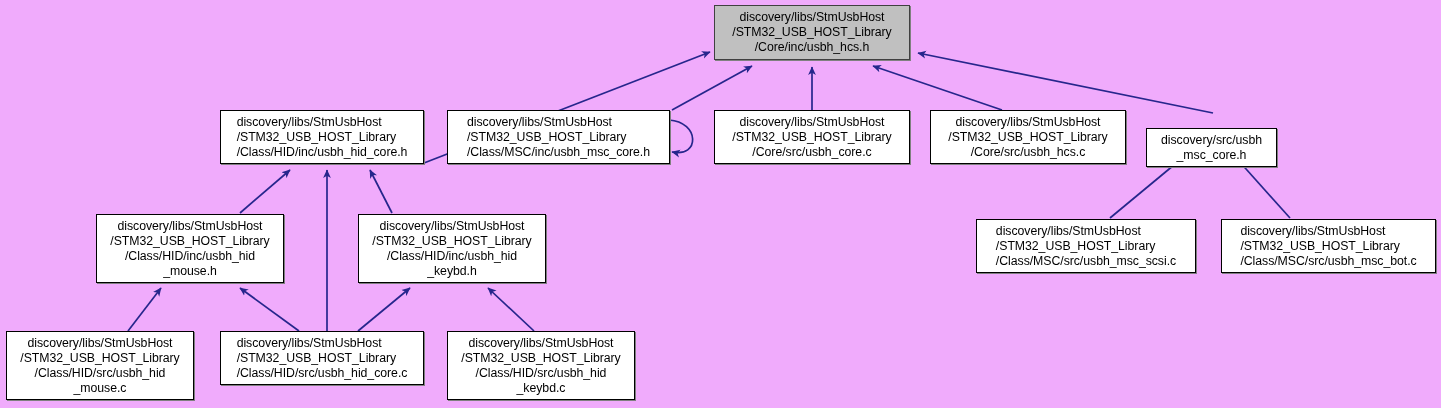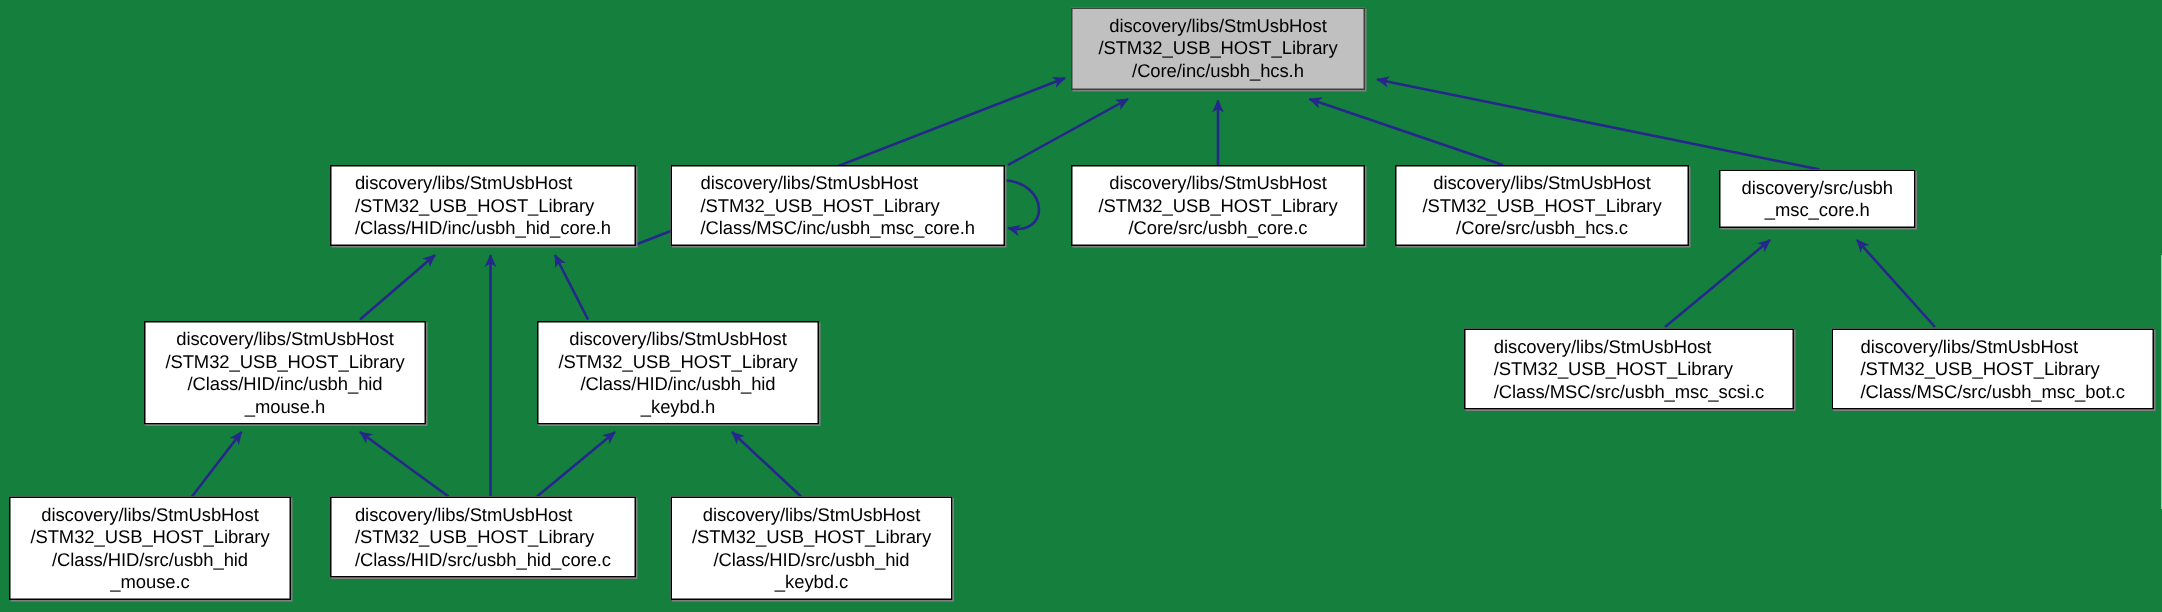--- a/index.html
+++ b/index.html
@@ -8,21 +8,21 @@
     padding: 0;
     background: #ffffff;
   }
   body {
     font-family: "Liberation Sans", "DejaVu Sans", sans-serif;
   }
   #graph-canvas {
     position: relative;
     width: 1441px;
     height: 408px;
-    background: #15803d;
+    background: #f0abfc;
     overflow: hidden;
   }
   #graph-svg {
     position: absolute;
     left: 0;
     top: 0;
     width: 1441px;
     height: 408px;
   }
   .gnode {
@@ -115,21 +115,21 @@
 /STM32_USB_HOST_Library
 /Core/src/usbh_core.c</div>
   </div>
 
   <div class="gnode shadowed" style="left:930px; top:110px; width:196px; height:54px;">
     <div class="gnode-label">discovery/libs/StmUsbHost
 /STM32_USB_HOST_Library
 /Core/src/usbh_hcs.c</div>
   </div>
 
-  <div class="gnode shadowed" style="left:1146px; top:113px; width:131px; height:39px;">
+  <div class="gnode shadowed" style="left:1146px; top:128px; width:131px; height:39px;">
     <div class="gnode-label">discovery/src/usbh
 _msc_core.h</div>
   </div>
 
   <div class="gnode shadowed" style="left:96px; top:214px; width:188px; height:69px;">
     <div class="gnode-label">discovery/libs/StmUsbHost
 /STM32_USB_HOST_Library
 /Class/HID/inc/usbh_hid
 _mouse.h</div>
   </div>

